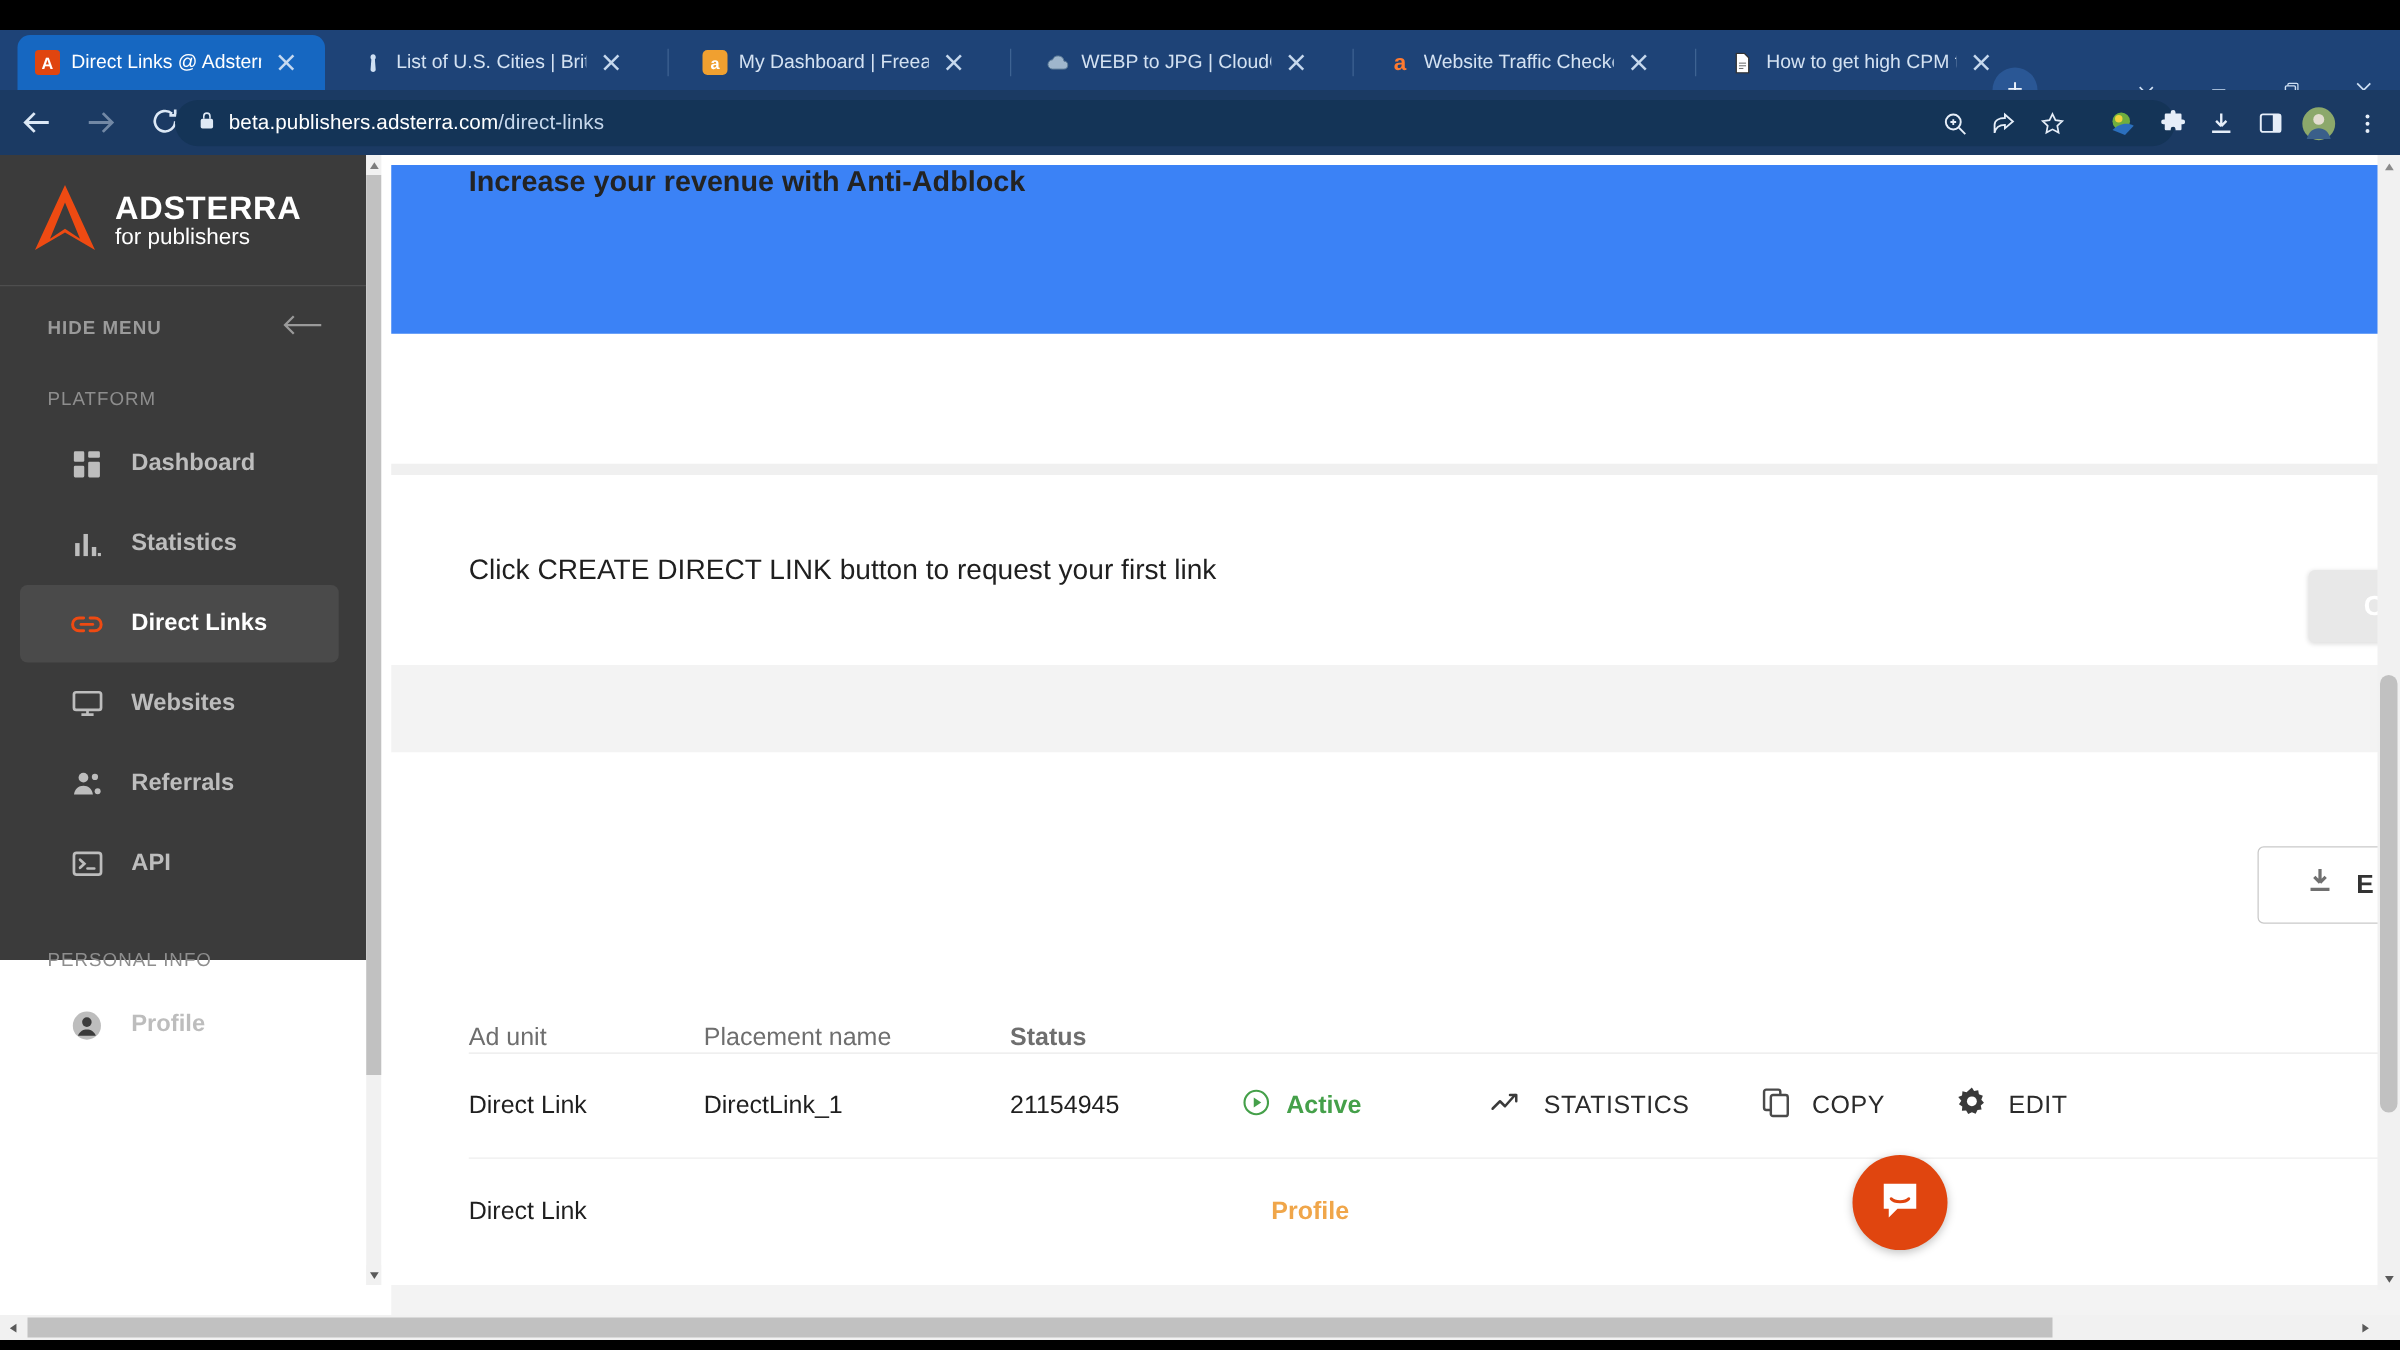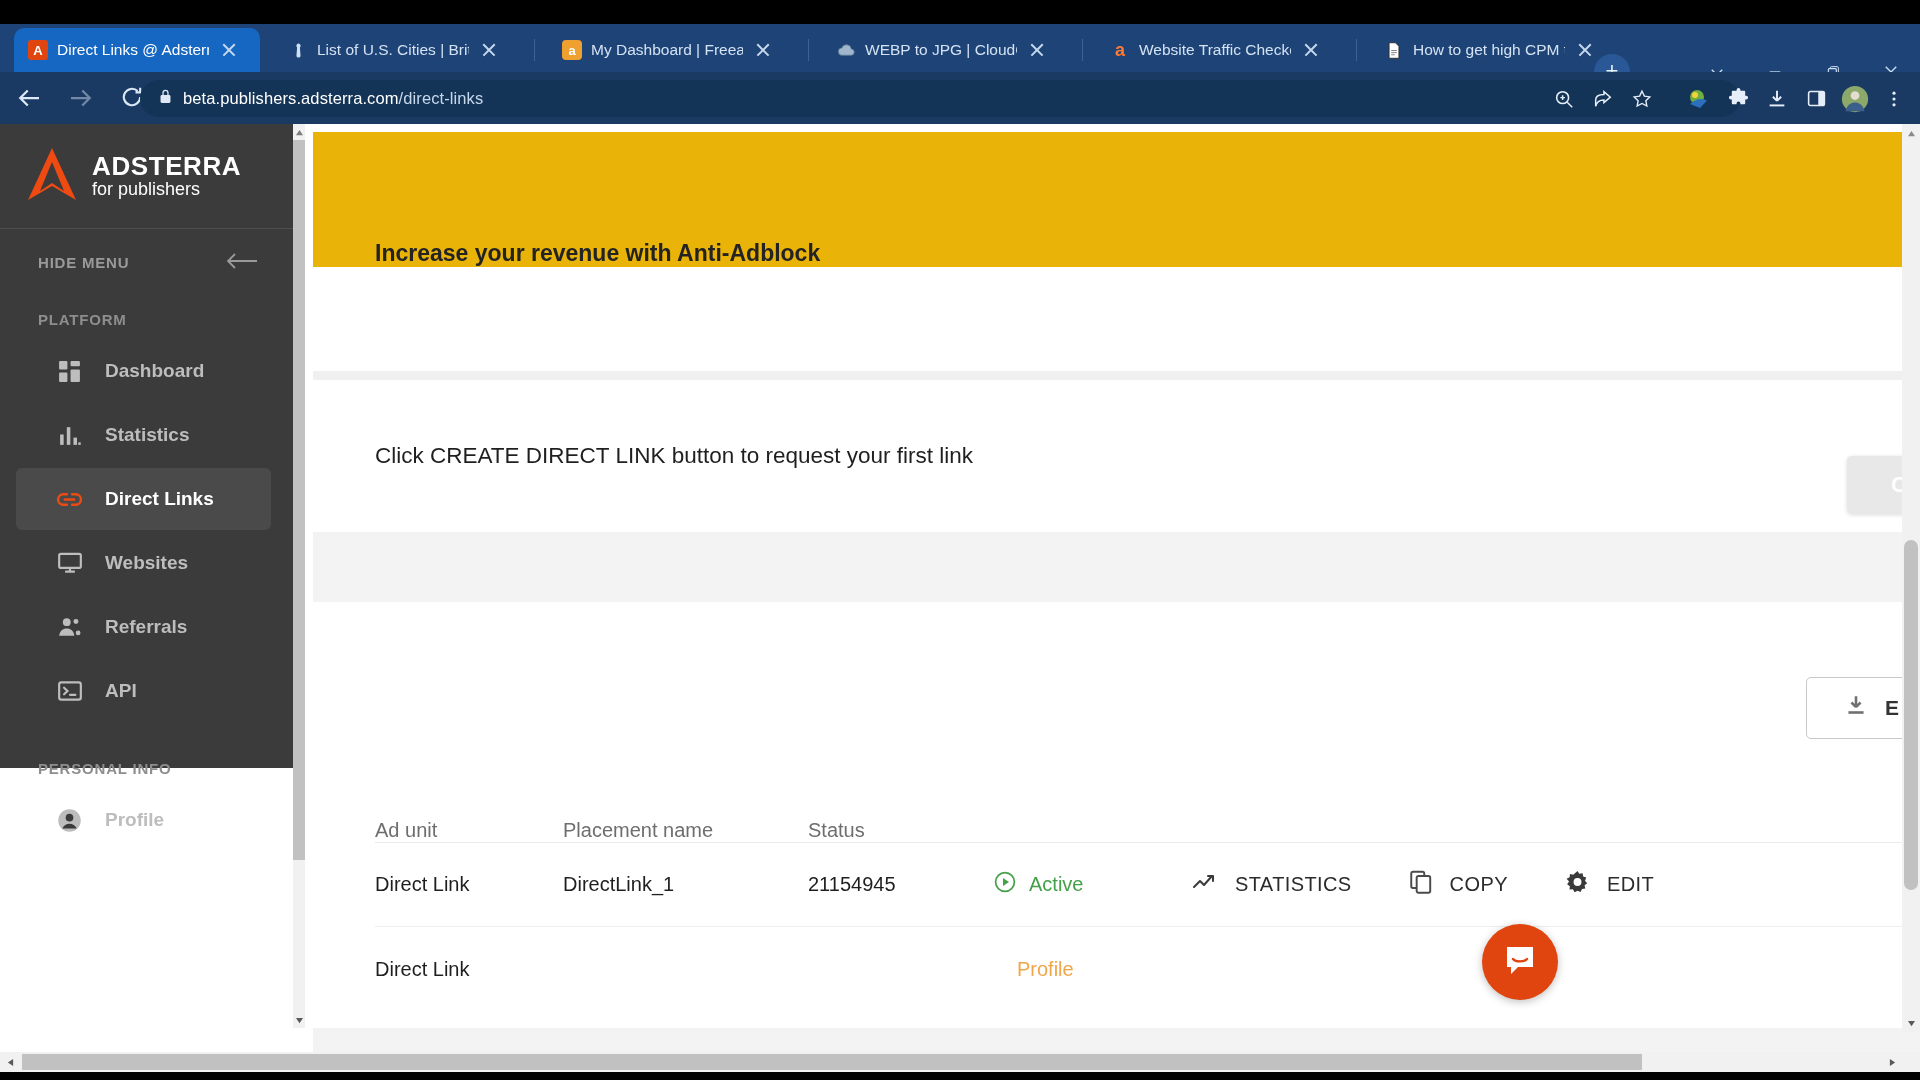--- a/index.html
+++ b/index.html
@@ -70,38 +70,38 @@
   
   .sidebar { position:absolute; left:0; top:0; width:293px; height:644px; background:#3b3b3b; }
   .brand { height:105px; display:flex; align-items:center; gap:14px; padding-left:26px;
            border-bottom:1px solid #4e4e4e; }
   .brand-text { color:#fff; line-height:1.06; }
   .brand-text .b1 { font-size:26px; font-weight:bold; letter-spacing:.6px; }
   .brand-text .b2 { font-size:18px; font-weight:300; }
   .hidemenu { height:66px; display:flex; align-items:center; justify-content:space-between;
               padding:0 34px 0 38px; }
   .hidemenu span { color:#9a9a9a; font-size:15px; font-weight:bold; letter-spacing:.8px; }
-  .section-title { color:#8e8e8e; font-size:15px; font-weight:bold; letter-spacing:.8px;
+  .section-title { color:#8e8e8e; font-size:15px; font-weight:normal; letter-spacing:.8px;
                    padding:16px 0 10px 38px; }
   .nav-item { display:flex; align-items:center; gap:22px; height:62px; padding-left:40px;
               color:#bdbdbd; font-size:19px; font-weight:bold; margin:2px 22px 2px 16px;
               border-radius:6px; }
   .nav-item.active { background:#4a4a4a; color:#fff; }
   .nav-ico { width:27px; height:27px; flex:0 0 27px; display:flex; align-items:center; justify-content:center; }
 
   .sb-scroll { position:absolute; left:293px; top:0; width:12px; height:904px; background:#f1f1f1; }
   .sb-thumb { position:absolute; left:293px; top:16px; width:12px; height:720px; background:#c1c1c1; }
   .sb-up, .sb-down { position:absolute; left:293px; width:12px; height:16px; background:#f1f1f1;
                      display:flex; align-items:center; justify-content:center; }
   .sb-up { top:0; } .sb-down { top:888px; }
 
   
   .content { position:absolute; left:313px; top:0; width:1607px; height:904px; background:#fff; }
-  .card-top { position:absolute; left:0; top:8px; width:1607px; height:135px; background:#eab308;
-              display:flex; align-items:flex-end; padding-left:62px; }
+  .card-top { position:absolute; left:0; top:8px; width:1607px; height:135px; background:#3b82f6;
+              display:flex; align-items:flex-start; padding-left:62px; }
   .card-top h2 { font-size:23px; color:#232323; font-weight:bold; }
   .band1 { position:absolute; left:0; top:247px; width:1607px; height:9px; background:#f0f0f0; }
 
   .create-card { position:absolute; left:0; top:256px; width:1607px; height:152px; background:#fff;
                  display:flex; align-items:center; padding-left:62px; }
   .create-card p { font-size:22.5px; color:#1f1f1f; }
   .create-btn { position:absolute; left:1534px; top:332px; width:110px; height:58px;
                 background:#e8e8e8; border-radius:5px; color:#fff; font-size:22px;
                 font-weight:bold; display:flex; align-items:center; padding-left:44px;
                 box-shadow:0 1px 4px rgba(0,0,0,.14); }
@@ -115,21 +115,21 @@
                 font-size:21px; color:#333; font-weight:bold; }
 
   .tbl { position:absolute; left:62px; top:145px; width:1545px; }
   .thead { display:flex; align-items:flex-end; height:96px; border-bottom:1px solid #eaeaea; }
   .thead div { color:#6e6e6e; font-size:20px; padding-top:22px; }
   .trow { display:flex; align-items:center; height:84px; border-bottom:1px solid #eeeeee; }
   .trow div { font-size:20px; color:#1f1f1f; }
   .c-unit { width:188px; }
   .c-name { width:245px; }
   .c-id   { width:185px; }
-  .c-status { width:200px; display:flex; align-items:center; gap:12px; }
+  .c-status { width:200px; display:flex; align-items:center; gap:12px;font-weight:bold; }
   .c-actions { flex:1; display:flex; align-items:center; gap:56px; }
   .act { display:flex; align-items:center; gap:16px; font-size:20px; color:#2b2b2b;
          letter-spacing:.4px; font-weight:400; }
   .status-active { color:#45a04a; }
   .status-pending { color:#f0a64a; }
   .muted { color:#b9b9b9; }
   .bottom-grey { position:absolute; left:313px; top:950px; width:1607px; height:46px; background:#f3f3f3; }
 
   .intercom { position:absolute; left:1795px; top:924px; width:76px; height:76px;
               border-radius:50%; background:#e0450f;

